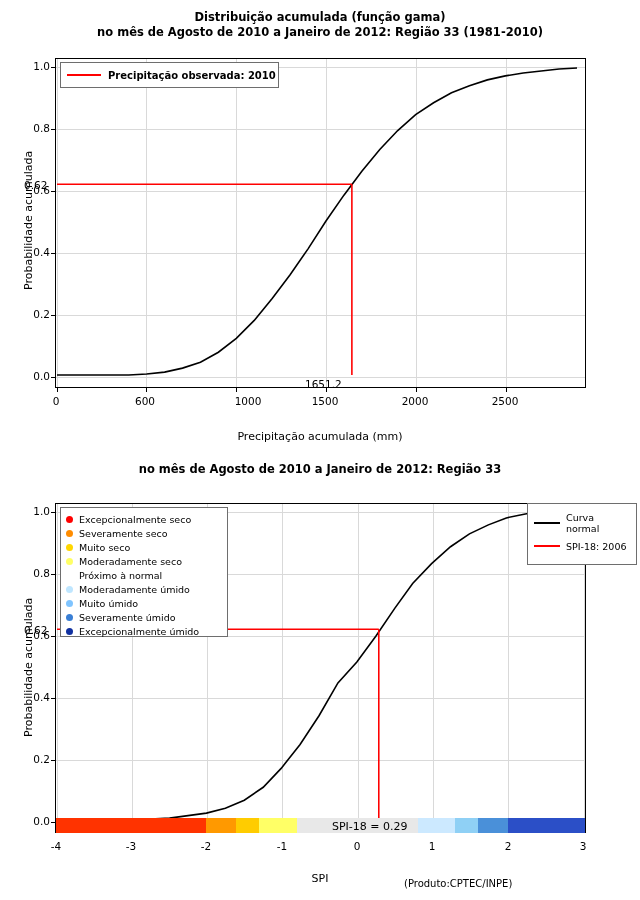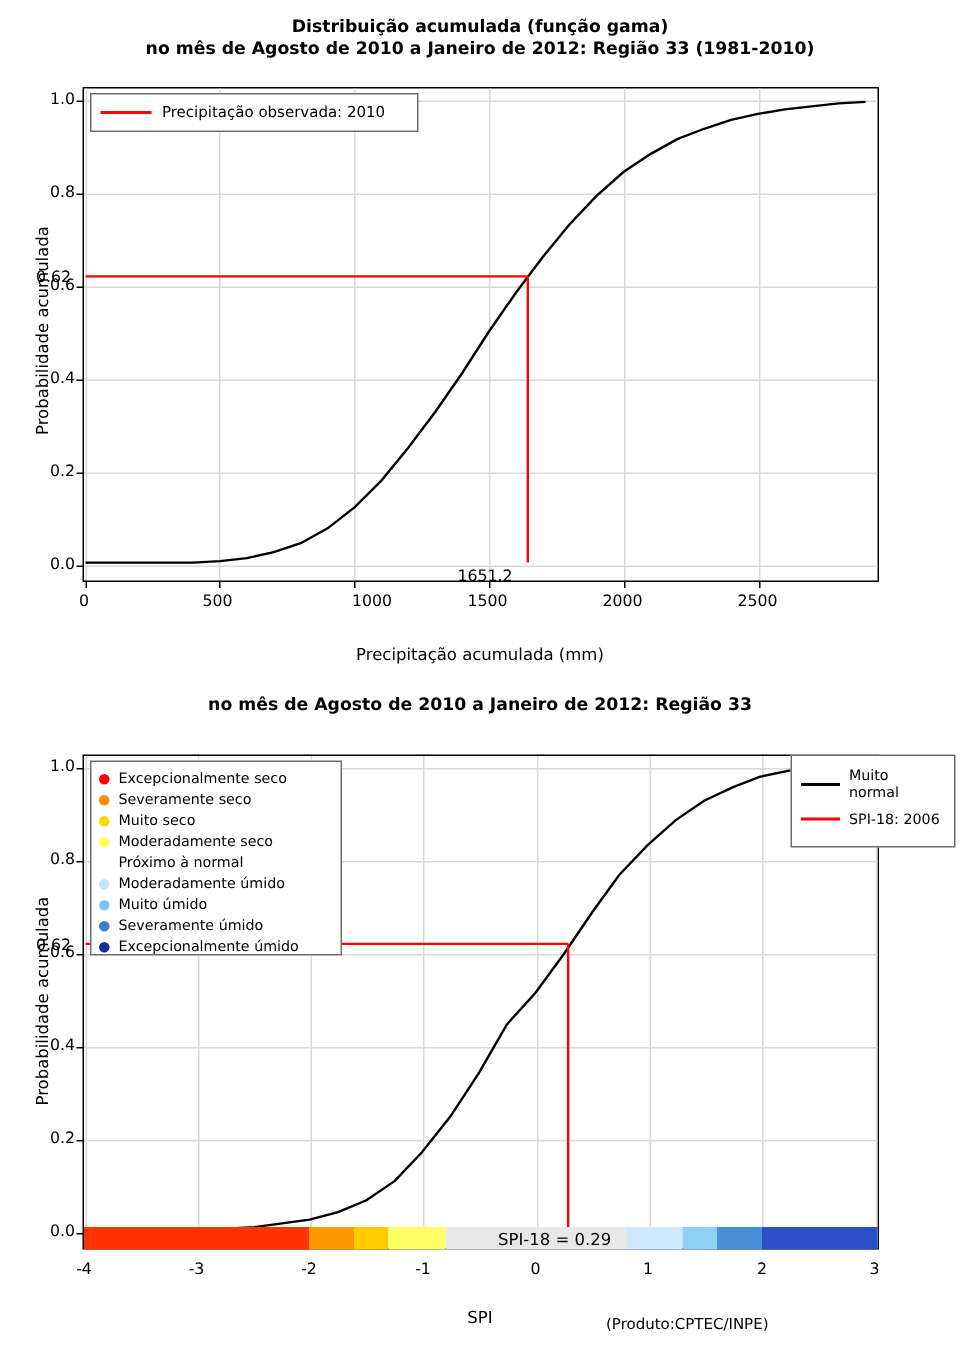--- a/index.html
+++ b/index.html
@@ -126,20 +126,21 @@
   .legend-row {
     display: flex;
     align-items: center;
     height: 14px;
     font-size: 10px;
     white-space: nowrap;
   }
   #legend-top .legend-row {
     height: 24px;
     padding-left: 6px;
+    font-weight: bold;
   }
   .legend-line {
     width: 34px;
     height: 2px;
     background: #ff0000;
     margin-right: 7px;
     flex: none;
   }
   #legend-class {
     left: 60px;
@@ -271,21 +272,21 @@
     <div class="tick-label ytick" style="left:8px; top:370px;">0.0</div>
     <div class="tick-label ytick" style="left:8px; top:308px;">0.2</div>
     <div class="tick-label ytick" style="left:8px; top:246px;">0.4</div>
     <div class="tick-label ytick" style="left:8px; top:184px;">0.6</div>
     <div class="tick-label ytick" style="left:8px; top:122px;">0.8</div>
     <div class="tick-label ytick" style="left:8px; top:60px;">1.0</div>
 
     <div class="value-label" style="left:24px; top:179px; color:#000;">0.62</div>
 
     <div class="tick-label xtick" style="left:31px;  top:395px;">0</div>
-    <div class="tick-label xtick" style="left:120px; top:395px;">500</div>
+    <div class="tick-label xtick" style="left:120px; top:395px;">600</div>
     <div class="tick-label xtick" style="left:223px; top:395px;">1000</div>
     <div class="tick-label xtick" style="left:300px; top:395px;">1500</div>
     <div class="tick-label xtick" style="left:390px; top:395px;">2000</div>
     <div class="tick-label xtick" style="left:480px; top:395px;">2500</div>
 
     <div class="value-label" style="left:305px; top:378px; font-weight:normal;">1651.2</div>
 
     <div class="axis-title" style="left:155px; top:430px; width:330px;">Precipitação acumulada (mm)</div>
 
     <div class="legend" id="legend-top">
@@ -410,21 +411,21 @@
     <div class="legend-row">
       <span class="legend-dot" style="background:#1030a0;"></span>
       <span>Excepcionalmente úmido</span>
     </div>
   </div>
 
   <div class="legend" id="legend-curve">
     <div class="legend-row" style="height:26px;">
       <span class="legend-line" style="background:#000000;"></span>
       <span class="lbl-two-line">
-        <span style="display:block;">Muito</span>
+        <span style="display:block;">Curva</span>
         <span style="display:block;">normal</span>
       </span>
     </div>
     <div class="legend-row" style="height:20px;">
       <span class="legend-line" style="background:#ff0000;"></span>
       <span>SPI-18: 2006</span>
     </div>
   </div>
 
 </div>

